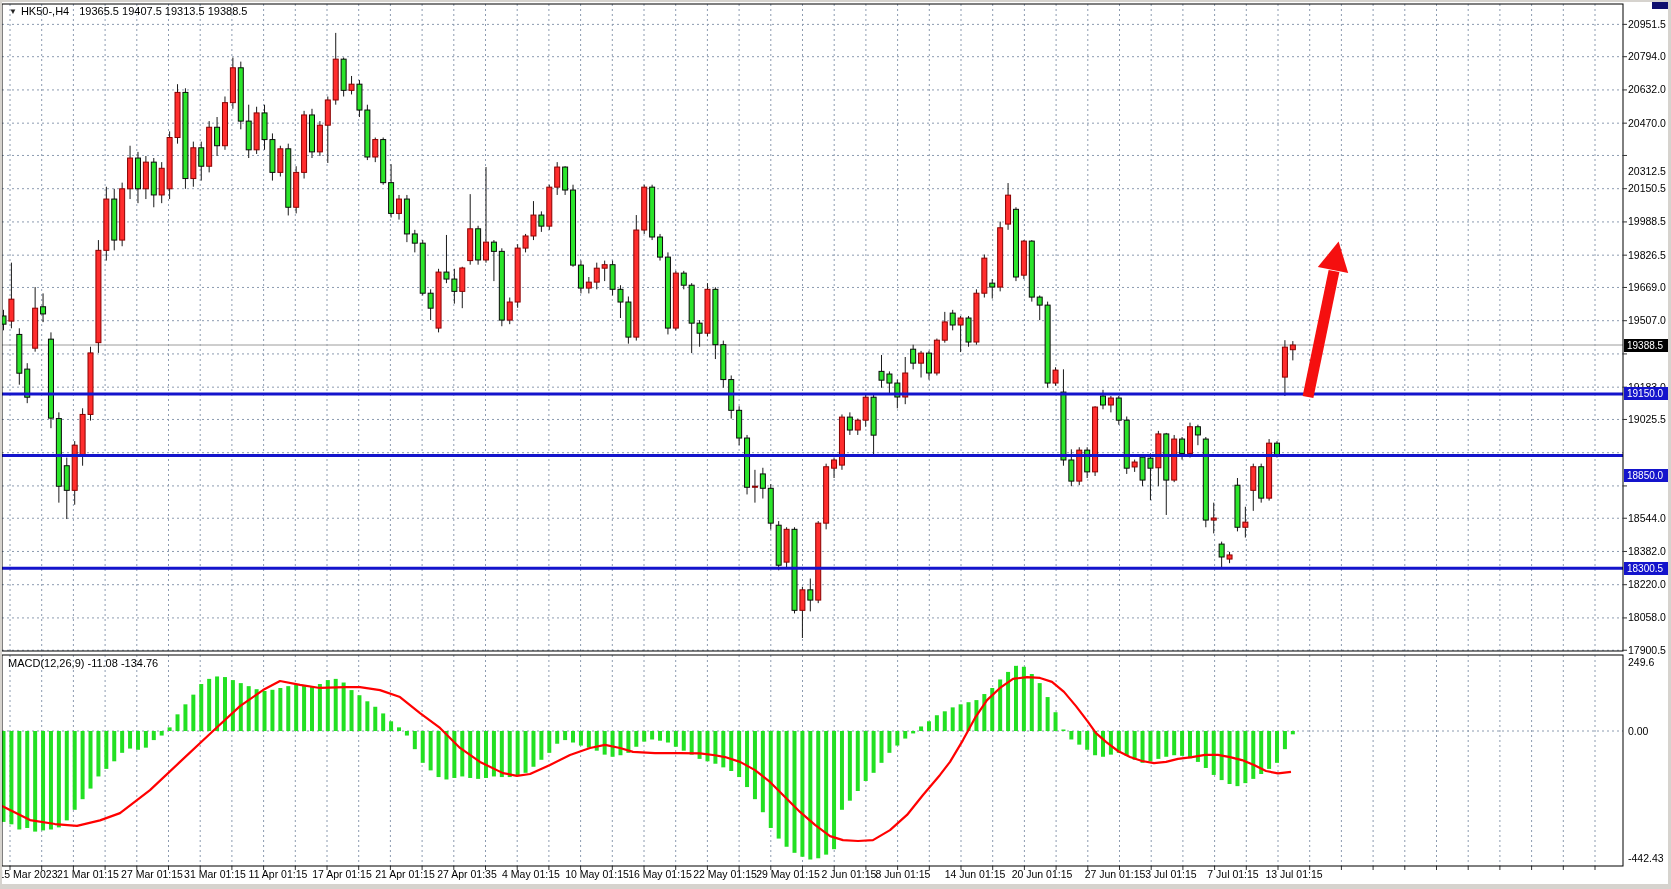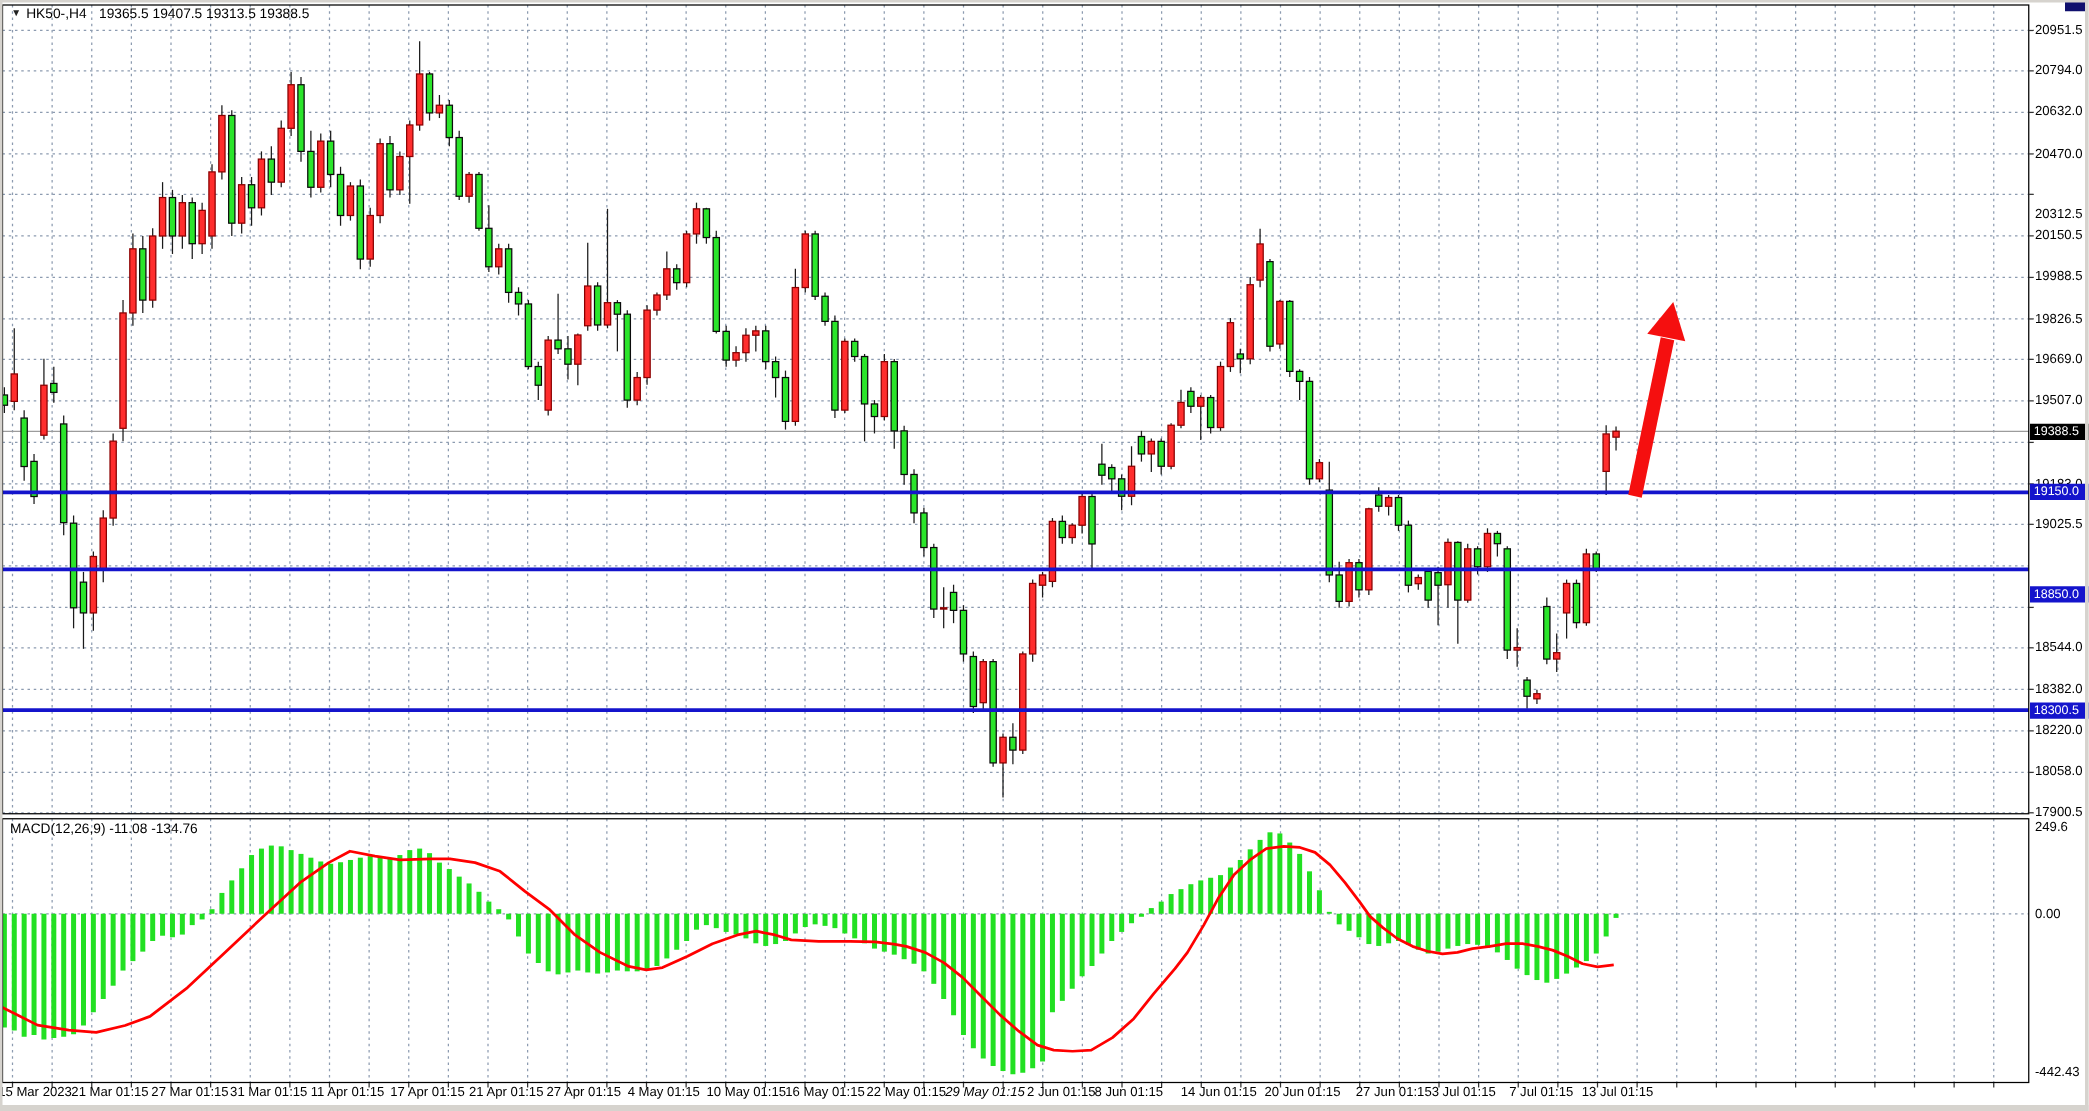--- a/index.html
+++ b/index.html
@@ -751,26 +751,26 @@
       <div class="lab badge" style="left: 1624px; top: 469px; background: rgb(20, 20, 204);">18850.0</div>
       <div class="lab badge" style="left: 1624px; top: 561.685px; background: rgb(20, 20, 204);">18300.5</div>
       <div class="lab badge" style="left: 1624px; top: 338.505px; background: rgb(0, 0, 0);">19388.5</div>
       <div class="datelab" style="left: 28px;">15 Mar 2023</div>
       <div class="datelab" style="left: 88px;">21 Mar 01:15</div>
       <div class="datelab" style="left: 152px;">27 Mar 01:15</div>
       <div class="datelab" style="left: 215px;">31 Mar 01:15</div>
       <div class="datelab" style="left: 278px;">11 Apr 01:15</div>
       <div class="datelab" style="left: 342px;">17 Apr 01:15</div>
       <div class="datelab" style="left: 405px;">21 Apr 01:15</div>
-      <div class="datelab" style="left: 467px;">27 Apr 01:15</div>
+      <div class="datelab" style="left: 467px;">27 Apr 01:35</div>
       <div class="datelab" style="left: 531px;">4 May 01:15</div>
       <div class="datelab" style="left: 597px;">10 May 01:15</div>
       <div class="datelab" style="left: 660px;">16 May 01:15</div>
       <div class="datelab" style="left: 725px;">22 May 01:15</div>
-      <div class="datelab" style="left: 788px; font-style: italic;">29 May 01:15</div>
+      <div class="datelab" style="left: 788px;">29 May 01:15</div>
       <div class="datelab" style="left: 849px;">2 Jun 01:15</div>
       <div class="datelab" style="left: 903px;">8 Jun 01:15</div>
       <div class="datelab" style="left: 975px; text-align: right;">14 Jun 01:15</div>
       <div class="datelab" style="left: 1042px;">20 Jun 01:15</div>
       <div class="datelab" style="left: 1115px;">27 Jun 01:15</div>
       <div class="datelab" style="left: 1171px;">3 Jul 01:15</div>
       <div class="datelab" style="left: 1233px;">7 Jul 01:15</div>
       <div class="datelab" style="left: 1294px;">13 Jul 01:15</div>
     </div>
 

